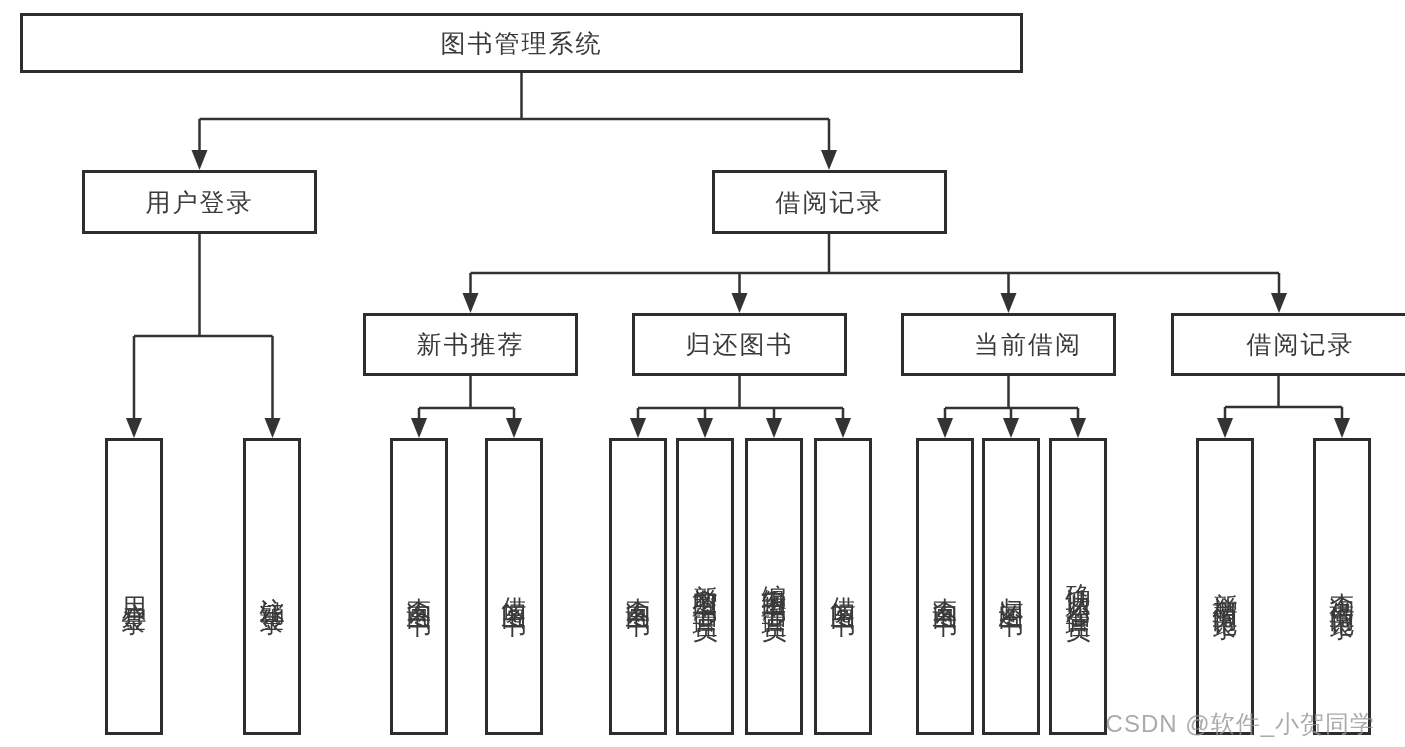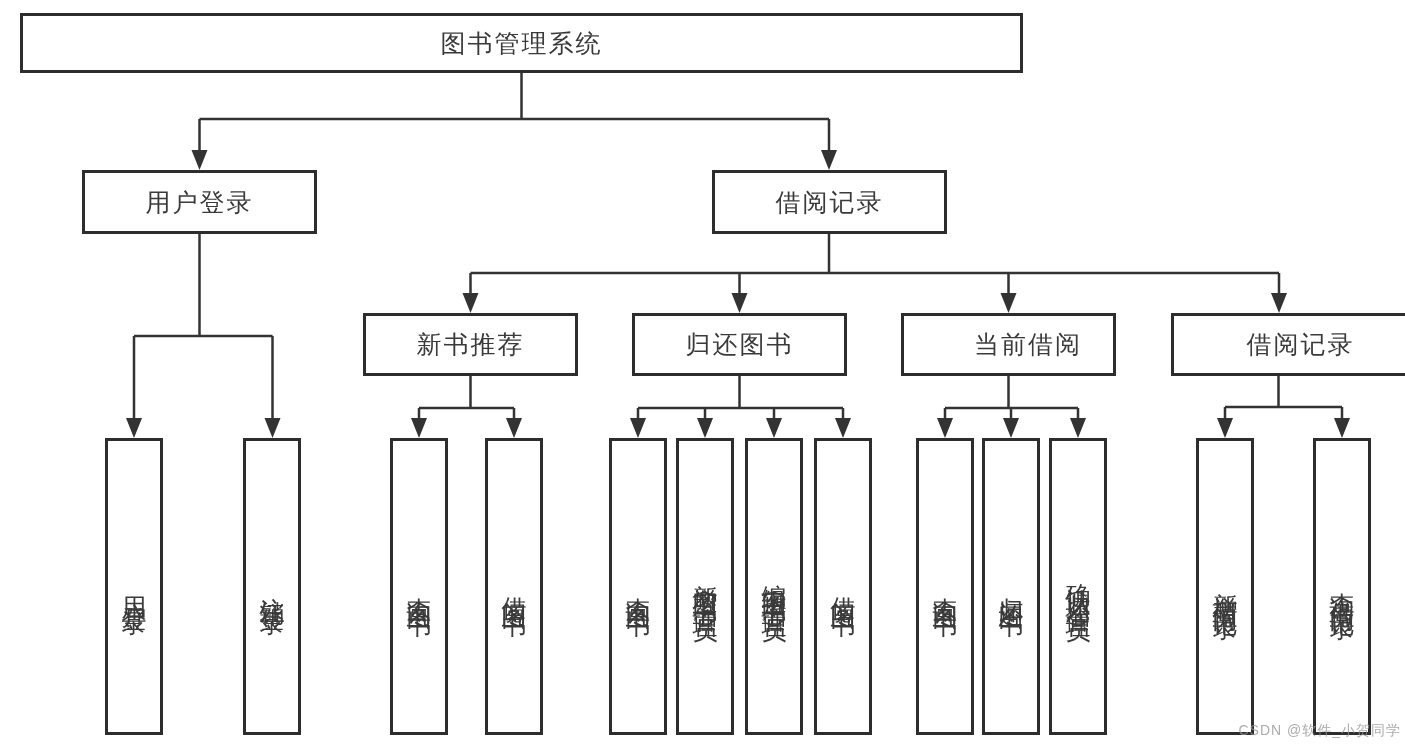--- a/index.html
+++ b/index.html
@@ -42,23 +42,23 @@
   .vbox .label {
     writing-mode: vertical-rl;
     font-size: 25px;
     letter-spacing: 5px;
     white-space: nowrap;
     line-height: 1;
   }
   .leaf { top: 438px; width: 58px; height: 297px; }
   .watermark {
     position: absolute;
-    right: 4px;
+    right: 30px;
     bottom: 7px;
-    font-size: 14px;
+    font-size: 24px;
     color: rgba(150, 150, 150, 0.8);
     letter-spacing: 1px;
     white-space: nowrap;
   }
 </style>
 </head>
 <body>
 
 <div class="canvas">
 

